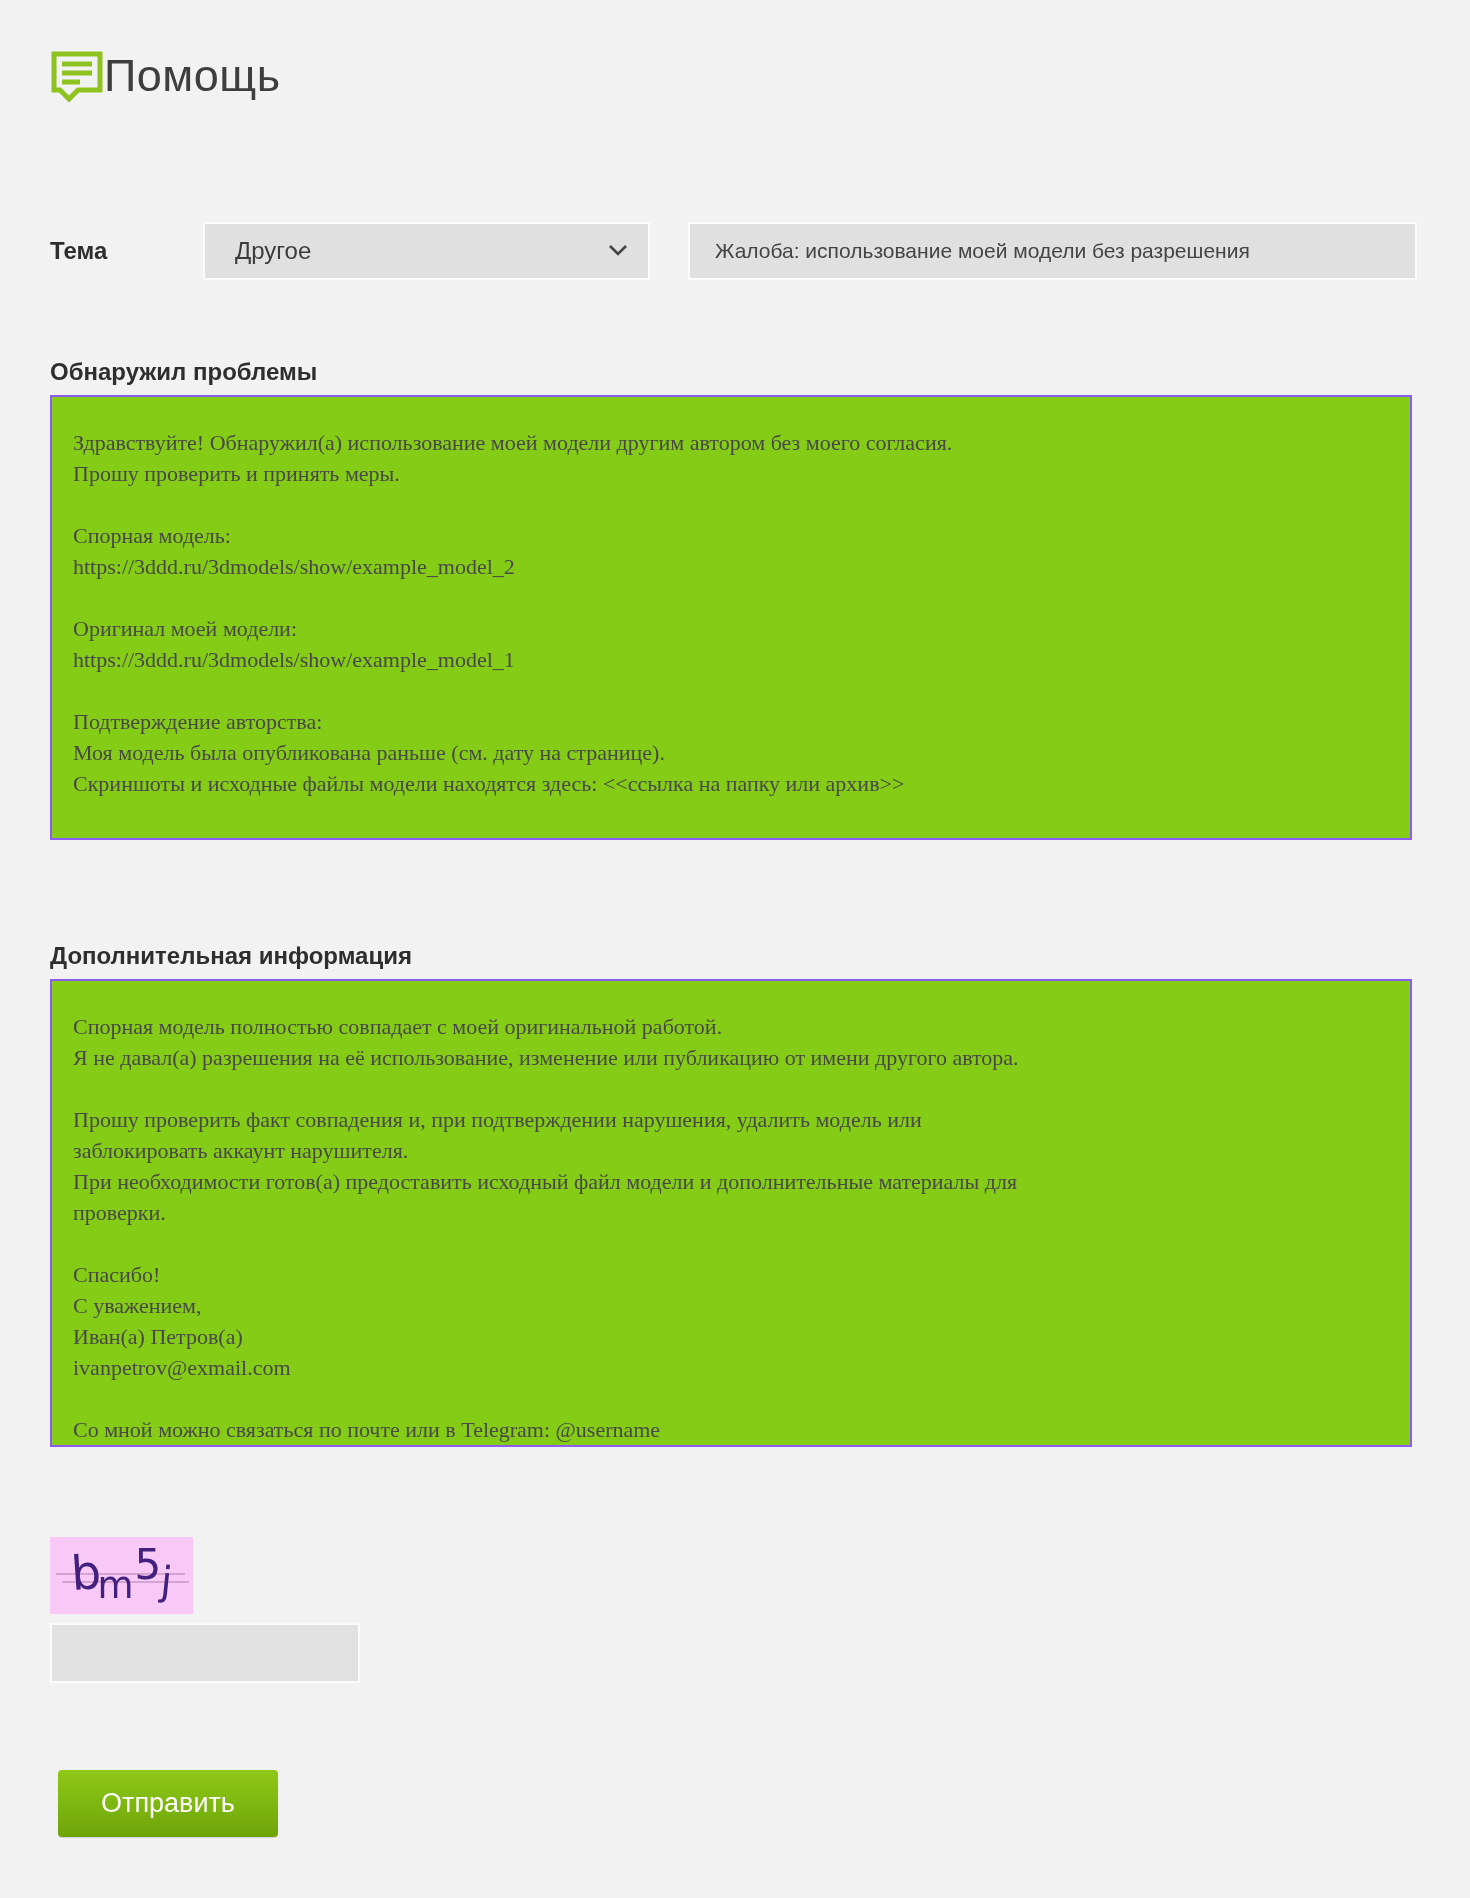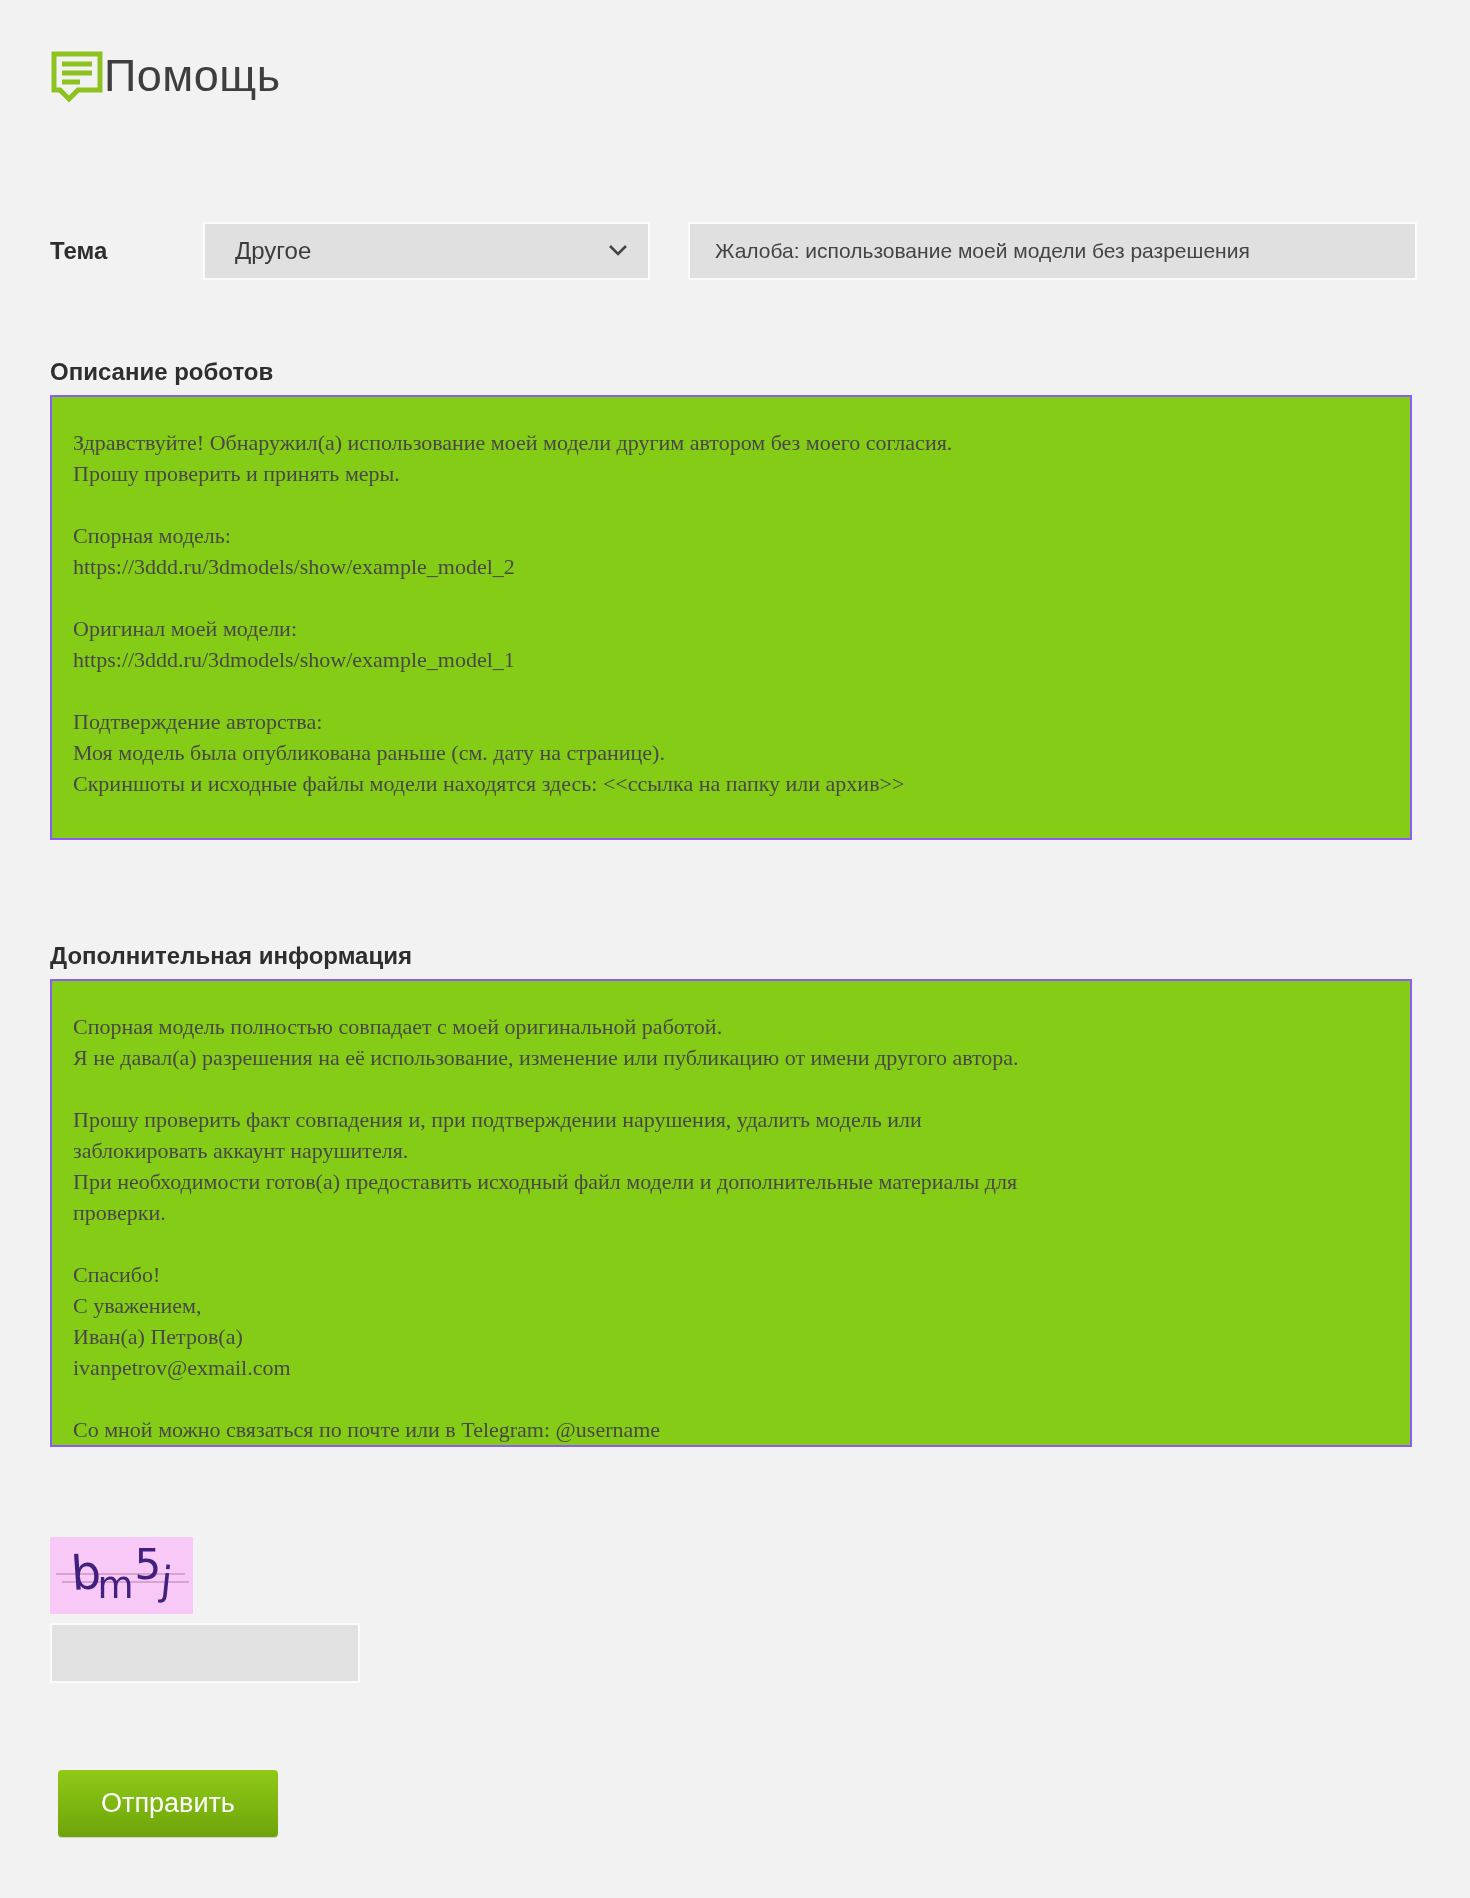--- a/index.html
+++ b/index.html
@@ -102,21 +102,21 @@
       <span>
         <svg width="20" height="12" viewBox="0 0 20 12" fill="none">
           <polyline points="2,2 10,10 18,2" stroke="#444" stroke-width="2.6" fill="none"></polyline>
         </svg>
       </span>
     </div>
     <input class="subject-input" type="text" value="Жалоба: использование моей модели без разрешения" style="">
   </div>
 
   <section class="sec-1">
-    <h2 class="sec-h">Описание роботов</h2>
+    <h2 class="sec-h">Обнаружил проблемы</h2>
     <textarea class="big-area area-1" spellcheck="false" style="">Здравствуйте! Обнаружил(а) использование моей модели другим автором без моего согласия.
 Прошу проверить и принять меры.
 
 Спорная модель:
 https://3ddd.ru/3dmodels/show/example_model_2
 
 Оригинал моей модели:
 https://3ddd.ru/3dmodels/show/example_model_1
 
 Подтверждение авторства:

